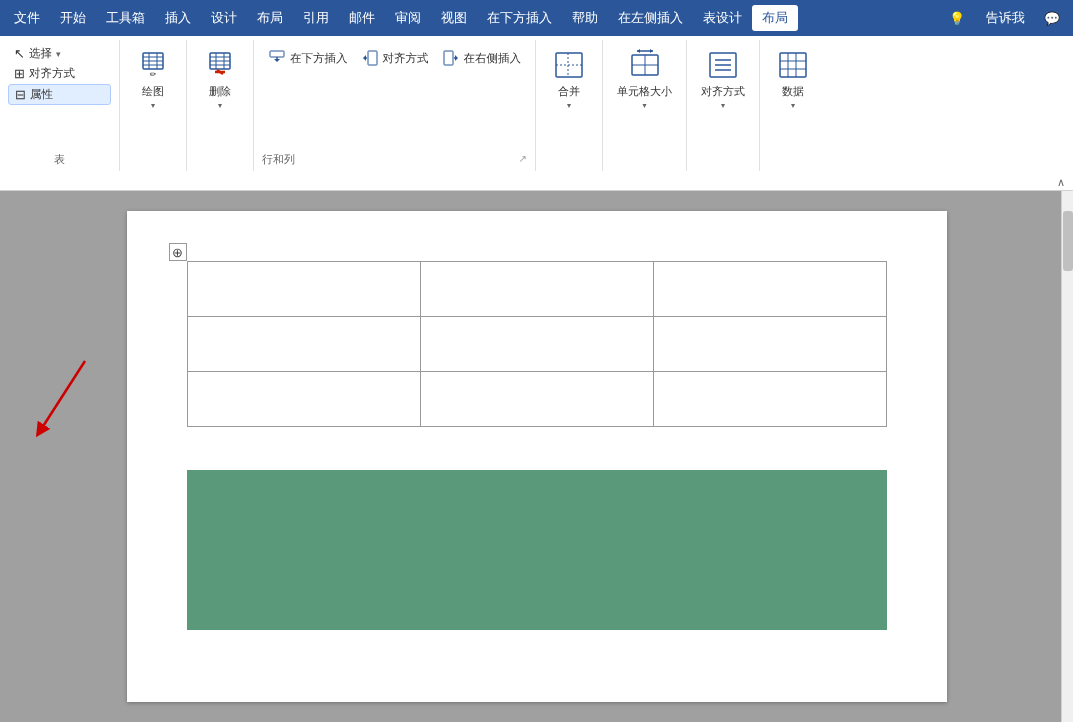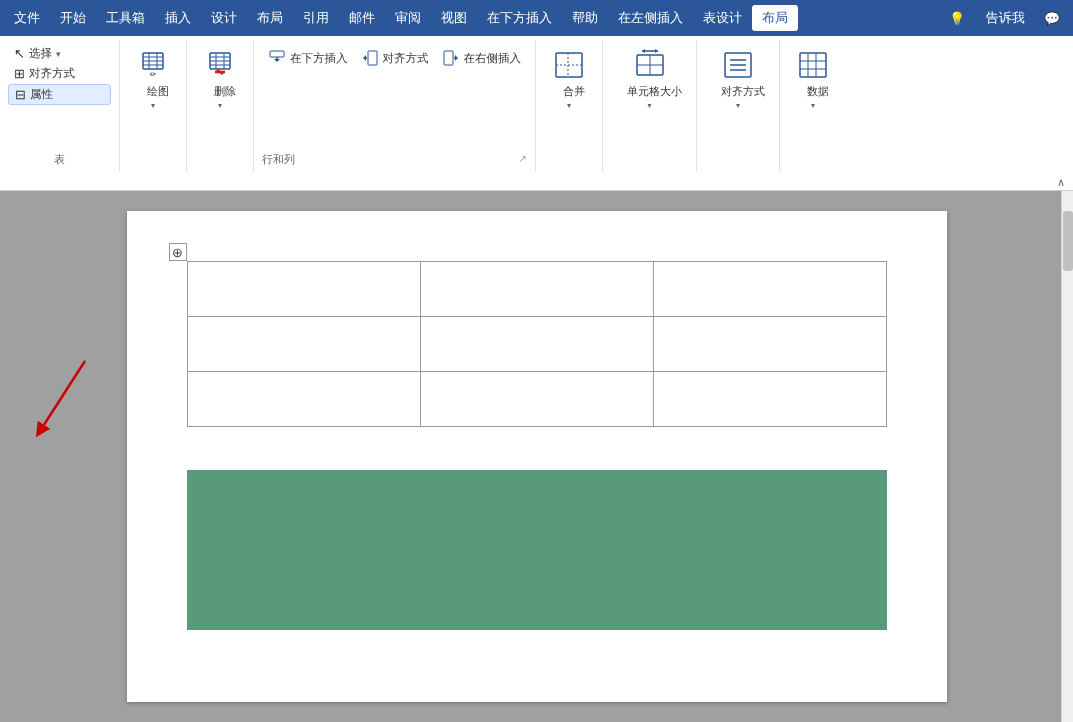--- a/index.html
+++ b/index.html
@@ -100,21 +100,20 @@
       height: 36px;
       display: flex;
       align-items: center;
       justify-content: center;
       font-size: 22px;
     }
     .ribbon-btn-label {
       font-size: 11px;
       line-height: 1.2;
       color: #333;
-      margin-left: 10px;
     }
 
     
     .ribbon-small-stack {
       display: flex;
       justify-content: flex-start;
       gap: 1px;
       padding: 2px 0;
     }
     .ribbon-small-btn {

